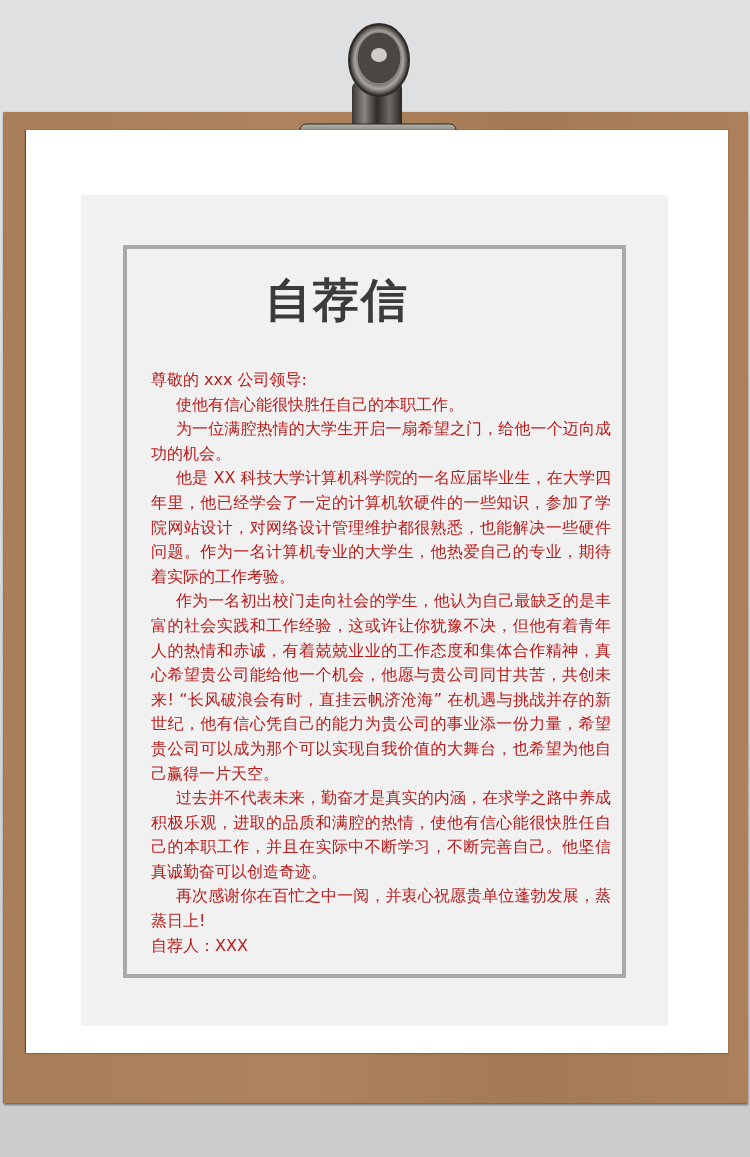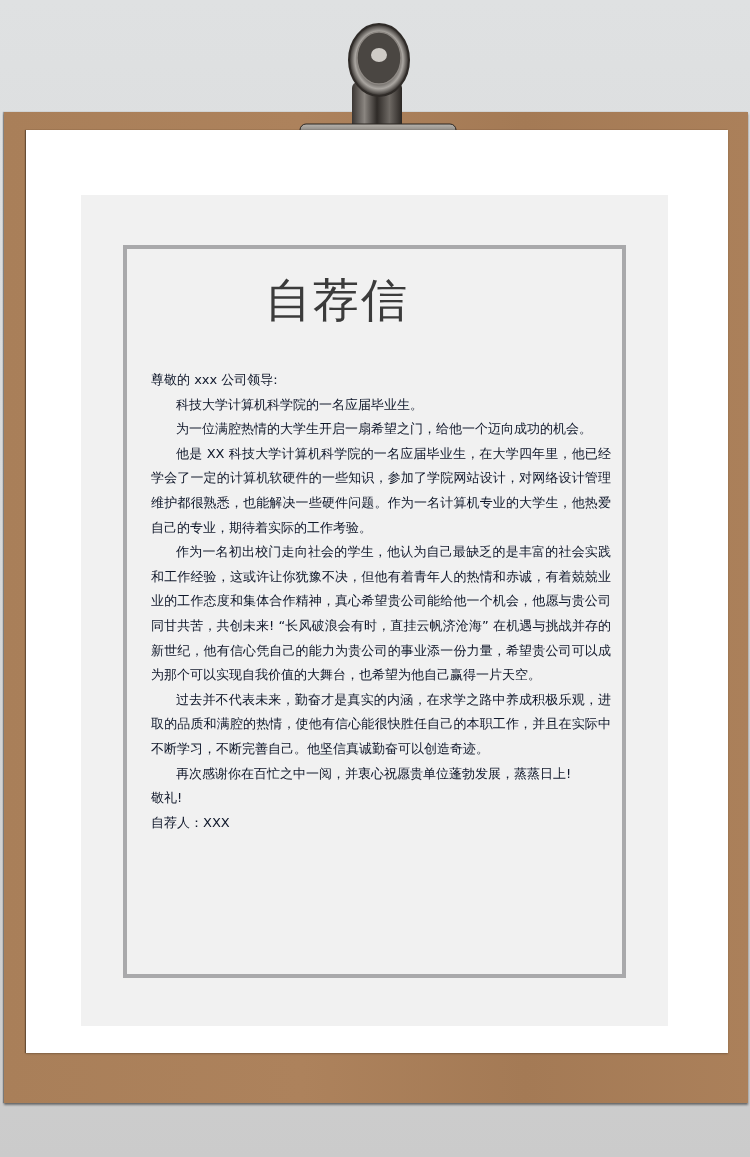--- a/index.html
+++ b/index.html
@@ -21,26 +21,26 @@
   .panel {
     position: absolute; left: 81px; top: 195px; width: 587px; height: 831px;
     background: #f1f1f1;
   }
   .frame {
     position: absolute; left: 123px; top: 245px; width: 495px; height: 725px;
     border: 4px solid #a9a9ab;
   }
   .title {
     position: absolute; left: 123px; top: 272px; width: 428px; text-align: center;
-    font-size: 46px; font-weight: normal; color: #3b3b3b; letter-spacing: 2px;
+    font-size: 46px; font-weight: bold; color: #3b3b3b; letter-spacing: 2px;
     line-height: 56px;
   }
   .body-text {
     position: absolute; left: 151px; top: 368px; width: 460px;
-    font-size: 13px; color: #0f172a; line-height: 24.6px;
+    font-size: 16px; color: #b91c1c; line-height: 24.6px;
   }
   .body-text p { margin: 0; text-align: justify; }
   .indent { text-indent: 25px; }
   .signature { text-align: right; padding-right: 15px; }
   .clip { position: absolute; left: 280px; top: 22px; width: 190px; height: 150px; }
 </style>
 </head>
 <body>
 
 <div class="board"></div>
@@ -78,21 +78,20 @@
 </svg>
 
 <div class="paper"></div>
 <div class="panel"></div>
 <div class="frame"></div>
 
 <div class="title">自荐信</div>
 
 <div class="body-text">
   <p>尊敬的 xxx 公司领导:</p>
-  <p class="indent">科技大学计算机科学院的一名应届毕业生。</p>
+  <p class="indent">使他有信心能很快胜任自己的本职工作。</p>
   <p class="indent">为一位满腔热情的大学生开启一扇希望之门，给他一个迈向成功的机会。</p>
   <p class="indent">他是 XX 科技大学计算机科学院的一名应届毕业生，在大学四年里，他已经学会了一定的计算机软硬件的一些知识，参加了学院网站设计，对网络设计管理维护都很熟悉，也能解决一些硬件问题。作为一名计算机专业的大学生，他热爱自己的专业，期待着实际的工作考验。</p>
   <p class="indent">作为一名初出校门走向社会的学生，他认为自己最缺乏的是丰富的社会实践和工作经验，这或许让你犹豫不决，但他有着青年人的热情和赤诚，有着兢兢业业的工作态度和集体合作精神，真心希望贵公司能给他一个机会，他愿与贵公司同甘共苦，共创未来! “长风破浪会有时，直挂云帆济沧海” 在机遇与挑战并存的新世纪，他有信心凭自己的能力为贵公司的事业添一份力量，希望贵公司可以成为那个可以实现自我价值的大舞台，也希望为他自己赢得一片天空。</p>
   <p class="indent">过去并不代表未来，勤奋才是真实的内涵，在求学之路中养成积极乐观，进取的品质和满腔的热情，使他有信心能很快胜任自己的本职工作，并且在实际中不断学习，不断完善自己。他坚信真诚勤奋可以创造奇迹。</p>
   <p class="indent">再次感谢你在百忙之中一阅，并衷心祝愿贵单位蓬勃发展，蒸蒸日上!</p>
-  <p>敬礼!</p>
   <p class="signature">自荐人：XXX</p>
 </div>
 
 </body></html>

